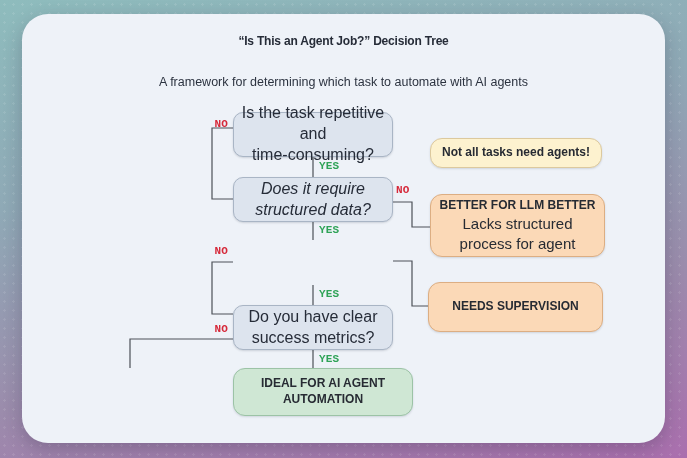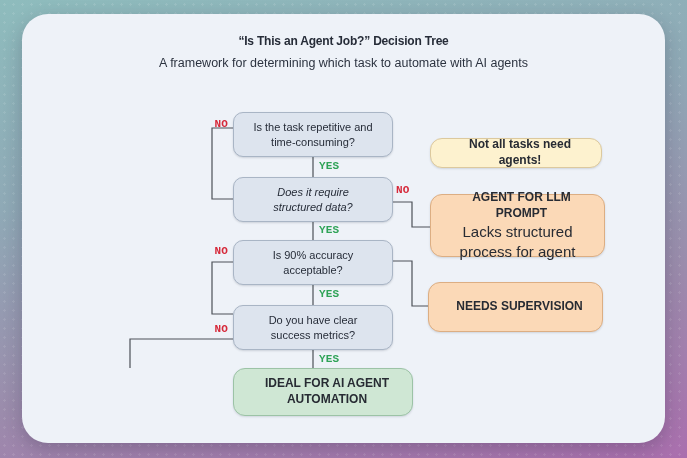--- a/index.html
+++ b/index.html
@@ -17,44 +17,44 @@
     position:absolute;left:22px;top:14px;width:643px;height:429px;
     background:#eef2f8;border-radius:26px;
     box-shadow:0 6px 18px rgba(40,30,60,0.25);
   }
   .title{
     position:absolute;left:0;right:0;top:34px;margin:0;
     text-align:center;font-size:12px;font-weight:bold;color:#262c38;
     letter-spacing:-0.2px;
   }
   .subtitle{
-    position:absolute;left:0;right:0;top:56px;margin:0;
+    position:absolute;left:0;right:0;top:75px;margin:0;
     text-align:center;font-size:12.5px;color:#2c3340;
   }
   .wires{position:absolute;left:0;top:0;width:687px;height:458px;pointer-events:none;}
   .wires path{fill:none;stroke:#4c5058;stroke-width:1.2;}
   .qbox{
     position:absolute;left:233px;width:160px;height:45px;box-sizing:border-box;
     background:#dde4ee;border:1px solid #a9b5c5;border-radius:10px;
     display:flex;align-items:center;justify-content:center;text-align:center;
-    font-size:11px;line-height:1.3;color:#262c38;white-space:pre-line;
+    font-size:16px;line-height:1.3;color:#262c38;white-space:pre-line;
     box-shadow:0 1px 2px rgba(50,60,80,0.18);
     padding:20px 6px;
   }
   .edge-label{position:absolute;font-size:11px;font-weight:bold;letter-spacing:0.2px;font-family:Liberation Mono, monospace;}
   .yes{color:#2fa357;}
   .no{color:#d6293a;width:24px;text-align:right;}
   .callout{
     position:absolute;box-sizing:border-box;border-radius:12px;
     display:flex;flex-direction:column;align-items:center;justify-content:center;
     text-align:center;color:#272b33;white-space:pre-line;
     box-shadow:0 1px 2px rgba(50,60,80,0.15);
     padding:4px 8px;
   }
-  .callout .c-title{font-size:12px;font-weight:bold;line-height:1.3;margin-left:8px;}
+  .callout .c-title{font-size:12px;font-weight:bold;line-height:1.3;}
   .callout .c-body{font-size:15px;line-height:1.3;margin-top:1px;}
   .note{left:430px;top:138px;width:172px;height:30px;background:#fdf2cf;border:1px solid #dcc99e;}
   .llm{left:430px;top:194px;width:175px;height:63px;background:#fbd9b7;border:1px solid #dcae83;}
   .supervision{left:428px;top:282px;width:175px;height:50px;background:#fbd9b7;border:1px solid #dcae83;}
   .notready{left:55px;top:368px;width:159px;height:48px;background:#f8b9c1;border:1px solid #d795a3;}
   .ideal{left:233px;top:368px;width:180px;height:48px;background:#cfe7d4;border:1px solid #9cc3a6;}
 </style>
 </head>
 <body>
 
@@ -73,40 +73,38 @@
     <path d="M393,261 H412 V306 H428"></path>
     <path d="M313,285 V305"></path>
     <path d="M233,339 H130 V368"></path>
     <path d="M313,350 V368"></path>
   </svg>
 
   <div class="qbox" style="top:112px;">Is the task repetitive and
 time-consuming?</div>
   <div class="qbox" style="top:177px;font-style:italic;">Does it require
 structured data?</div>
-  <div class="qbox" style="top:240px;">Is 90% accuracy
-acceptable?</div>
   <div class="qbox" style="top:305px;">Do you have clear
 success metrics?</div>
 
   <span class="edge-label no" style="left:204px;top:118px;">NO</span>
   <span class="edge-label yes" style="left:319px;top:160px;">YES</span>
   <span class="edge-label no" style="left:396px;top:184px;width:auto;text-align:left;">NO</span>
   <span class="edge-label yes" style="left:319px;top:224px;">YES</span>
   <span class="edge-label no" style="left:204px;top:245px;">NO</span>
   <span class="edge-label yes" style="left:319px;top:288px;">YES</span>
   <span class="edge-label no" style="left:204px;top:323px;">NO</span>
   <span class="edge-label yes" style="left:319px;top:353px;">YES</span>
 
   <div class="callout note">
     <div class="c-title">Not all tasks need agents!</div>
   </div>
 
   <div class="callout llm">
-    <div class="c-title">AGENT FOR LLM PROMPT</div>
+    <div class="c-title">BETTER FOR LLM BETTER</div>
     <div class="c-body">Lacks structured
 process for agent</div>
   </div>
 
   <div class="callout supervision">
     <div class="c-title">NEEDS SUPERVISION</div>
   </div>
 
 
   <div class="callout ideal">

